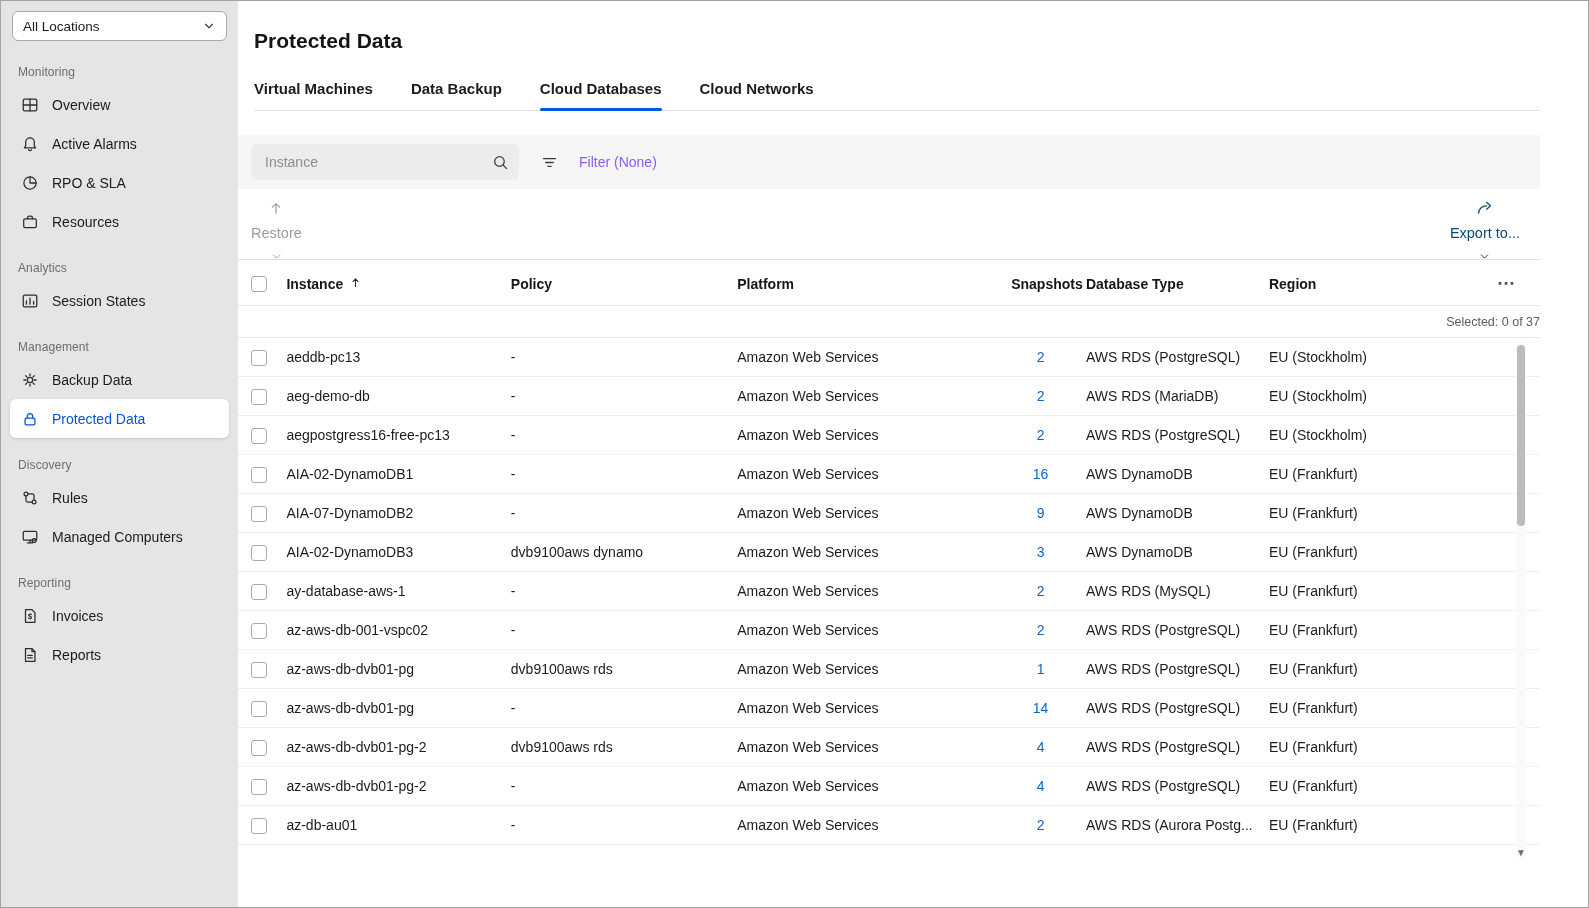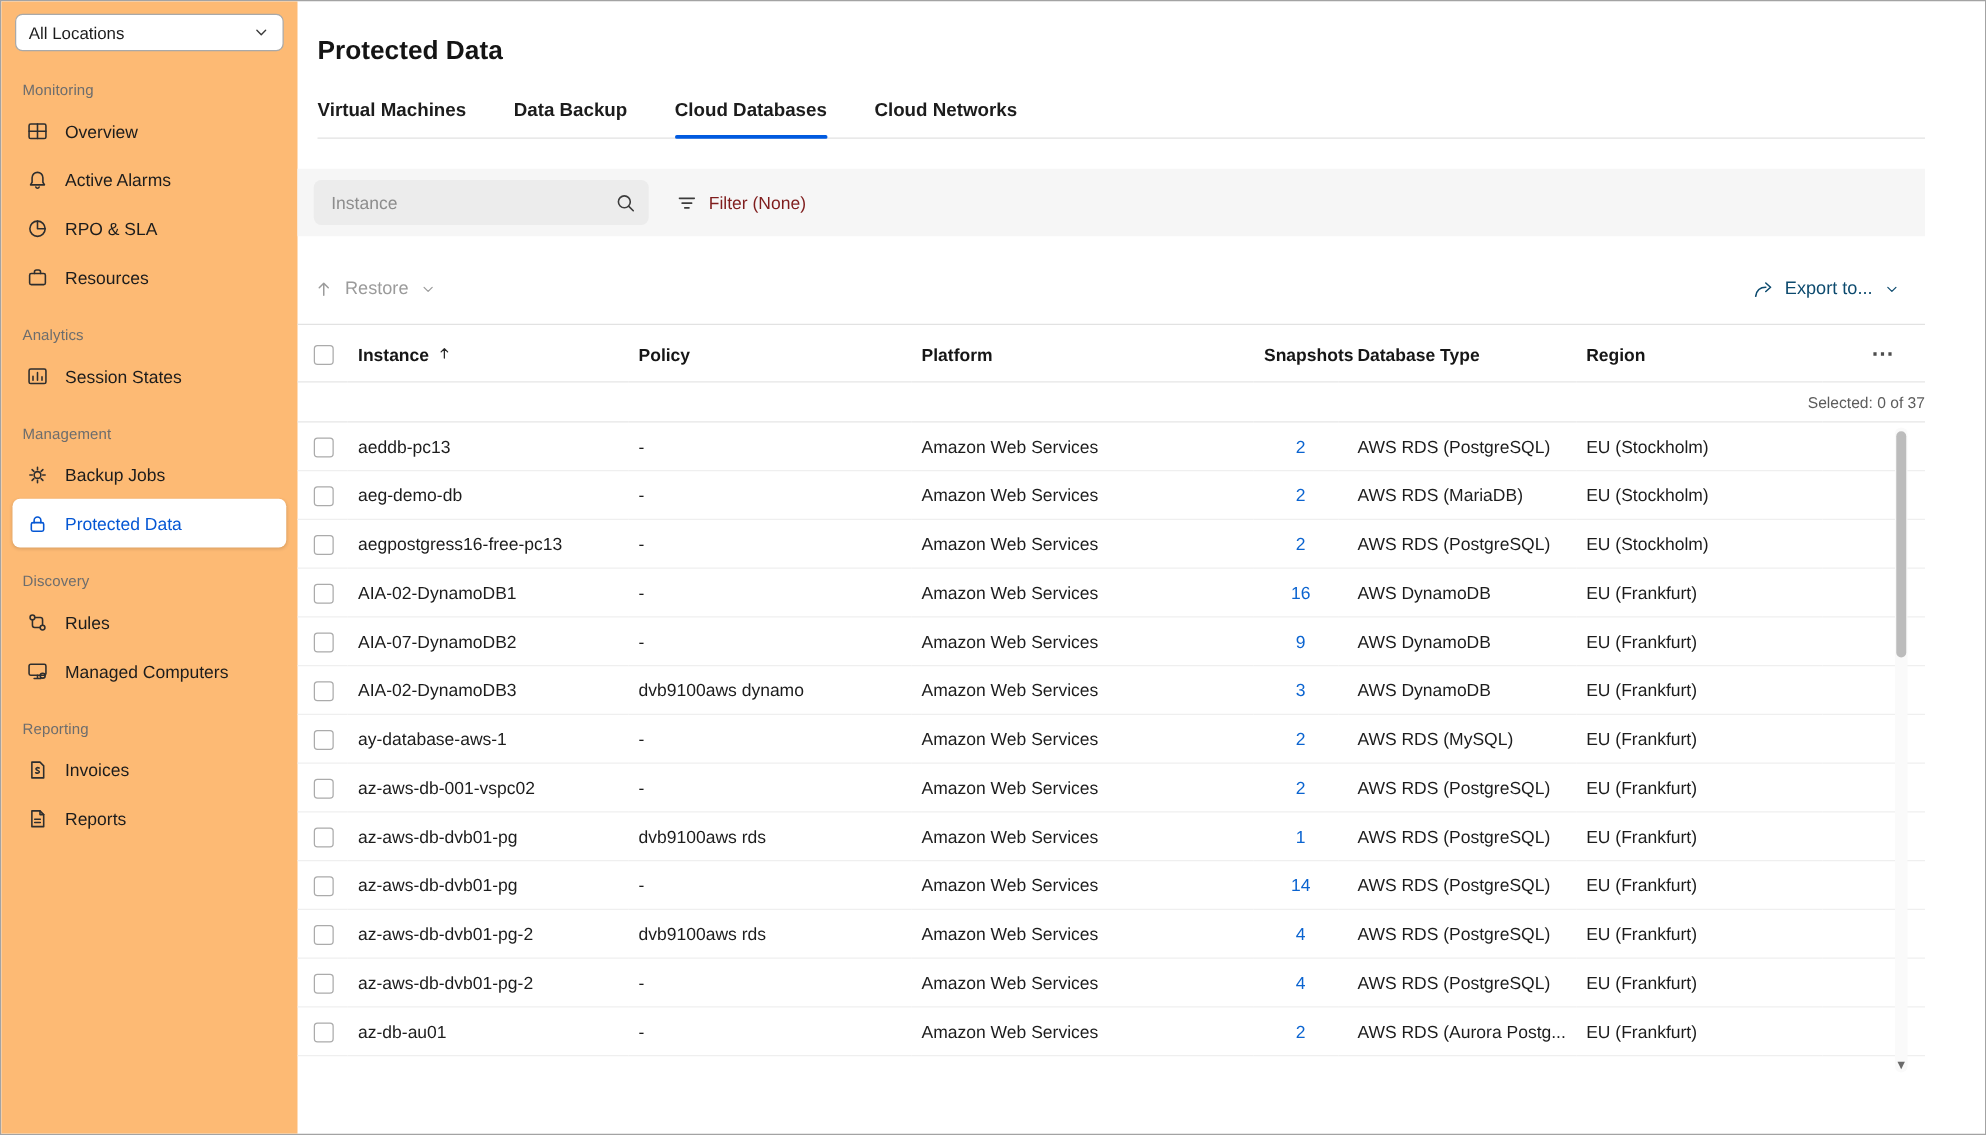--- a/index.html
+++ b/index.html
@@ -4,21 +4,21 @@
 <style>
   * { box-sizing: border-box; }
   html,body { margin:0; padding:0; background:#e9e9e9; }
   body { font-family:"Liberation Sans", sans-serif; color:#1c1c1c; }
   .window {
     width:1589px; height:908px; background:#fff;
     border:1px solid #a3a3a3; display:flex; overflow:hidden; position:relative;
   }
   
   .sidebar {
-    width:237px; min-width:237px; background:#fdba74; height:100%;
+    width:237px; min-width:237px; background:#e5e5e5; height:100%;
     display:flex; flex-direction:column; padding-top:10px;
   }
   .location-select {
     margin:0 11px 4px 11px; height:30px; background:#fff;
     border:1px solid #a9a9a9; border-radius:6px;
     display:flex; align-items:center; justify-content:space-between;
     padding:0 10px; font-size:13.5px; cursor:pointer; color:#1c1c1c;
   }
   .location-select .chev svg { display:block; }
   .section-title {
@@ -50,29 +50,29 @@
   .search-box {
     width:268px; height:36px; background:#ececec; border-radius:6px;
     display:flex; align-items:center; padding:0 10px 0 12px;
   }
   .search-box input {
     border:none; outline:none; background:transparent; flex:1;
     font-size:14px; font-family:inherit; color:#1c1c1c;
   }
   .search-box input::placeholder { color:#8d8d8d; }
   .search-box .icon svg, .filter-btn .icon svg { stroke:#3c3c3c; fill:none; stroke-width:1.5; stroke-linecap:round; stroke-linejoin:round; display:block; }
-  .filter-btn { display:flex; align-items:center; gap:9px; font-size:14px; color:#7f1d1d; cursor:pointer; }
+  .filter-btn { display:flex; align-items:center; gap:21px; font-size:14px; color:#8b5cf6; cursor:pointer; }
 
   
   .toolbar {
     margin-top:14px; height:57px; border-bottom:1px solid #e2e2e2;
     display:flex; align-items:center; justify-content:space-between;
     padding:0 20px 0 13px;
   }
-  .tool-btn { display:flex; align-items:center; gap:9px; font-size:14.5px; cursor:pointer; }
+  .tool-btn { display:flex; align-items:center; gap:9px; font-size:14.5px; cursor:pointer;flex-direction:column; }
   .tool-btn svg { stroke:currentColor; fill:none; stroke-width:1.5; stroke-linecap:round; stroke-linejoin:round; display:block; }
   .tool-btn.disabled { color:#9b9b9b; cursor:default; }
   .tool-btn.export { color:#0c4a6e; }
 
   
   .table-area { position:relative; flex:1; }
   table { width:100%; border-collapse:collapse; table-layout:fixed; font-size:14px; }
   th { text-align:left; font-weight:600; color:#161616; padding:15px 8px 13px 8px; white-space:nowrap; }
   th.col-check, td.col-check { padding-left:13px; padding-right:0; }
   th.num, td.num { text-align:center; padding-right:1px; }
@@ -167,21 +167,21 @@
     </div>
 
     <div class="section-title">Management</div>
     <div class="side-item">
       <span class="icon">
         <svg viewBox="0 0 20 20">
             <circle cx="10" cy="10" r="3"></circle>
             <path d="M10 3.2v2.2M10 14.6v2.2M3.2 10h2.2M14.6 10h2.2M5.2 5.2l1.6 1.6M13.2 13.2l1.6 1.6M14.8 5.2l-1.6 1.6M6.8 13.2l-1.6 1.6"></path>
           </svg>
       </span>
-      <span>Backup Jobs</span>
+      <span>Backup Data</span>
     </div>
     <div class="side-item active">
       <span class="icon">
         <svg viewBox="0 0 20 20">
             <rect x="4.5" y="9" width="11" height="7.6" rx="1.5"></rect>
             <path d="M7 9V7a3 3 0 0 1 6 0v2"></path>
           </svg>
       </span>
       <span>Protected Data</span>
     </div>

